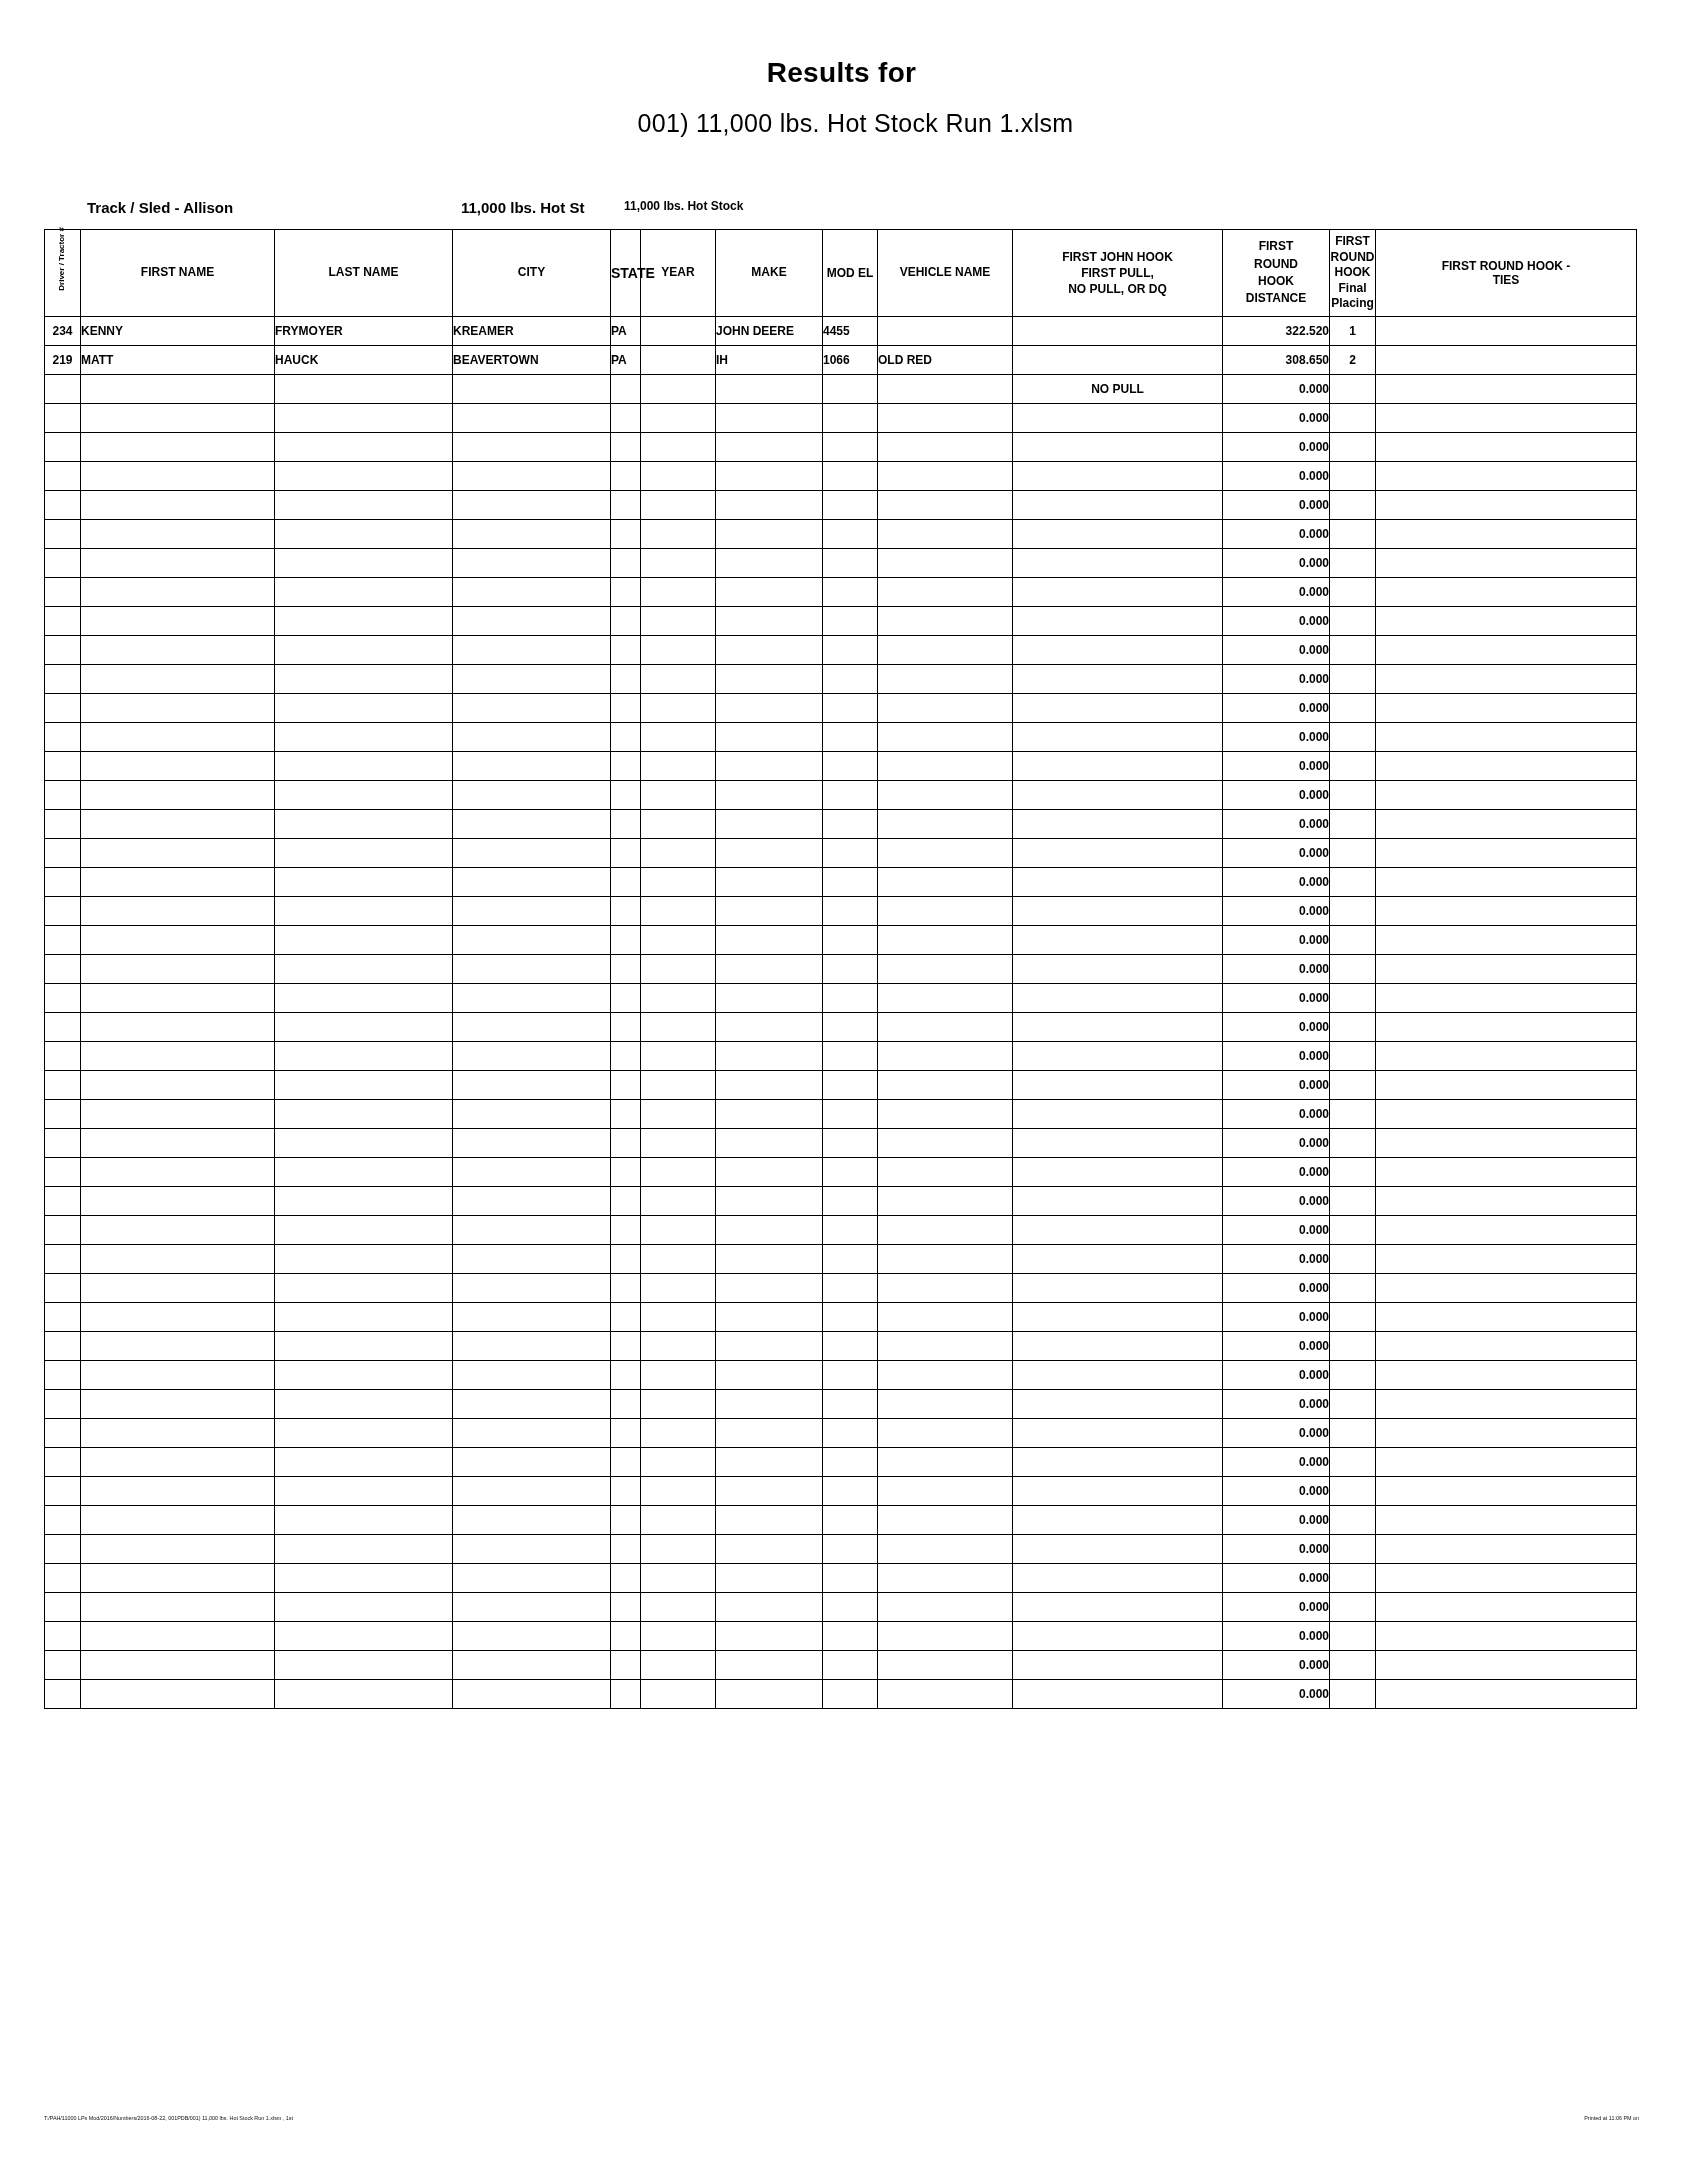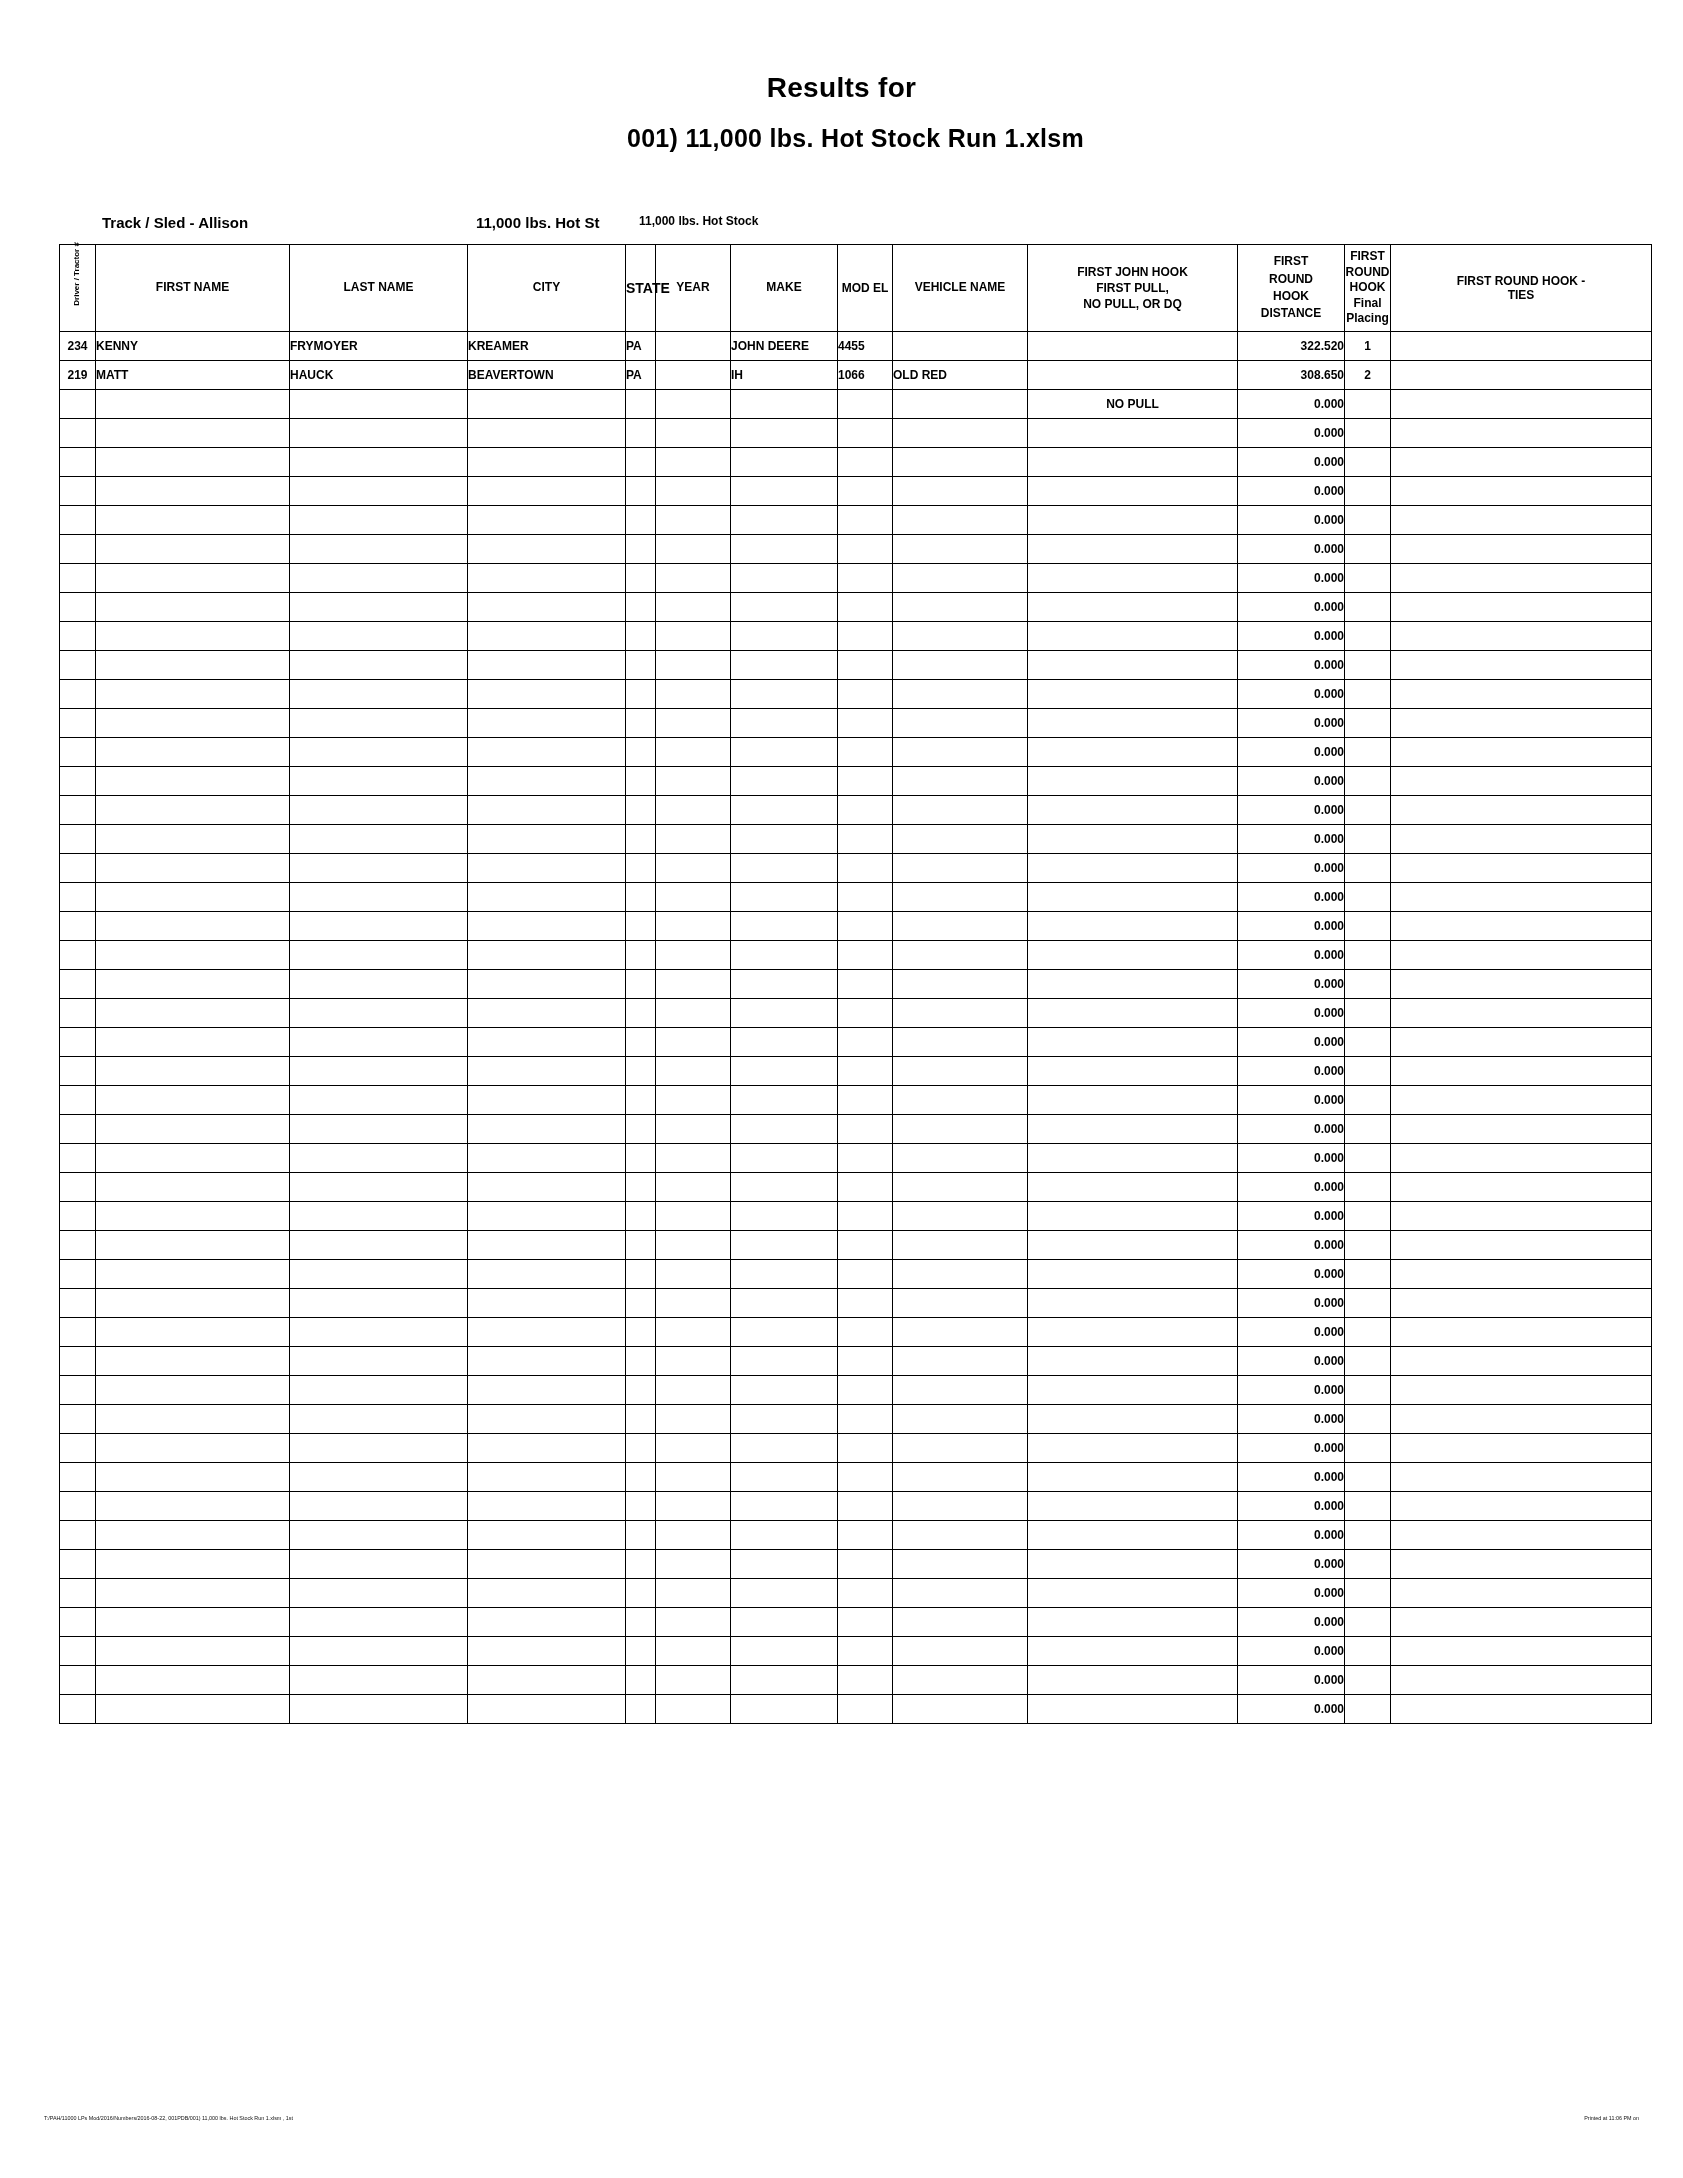--- a/index.html
+++ b/index.html
@@ -14,34 +14,34 @@
     color: #000000;
     position: relative;
     overflow: hidden;
   }
   .page {
     position: absolute;
     left: 0; top: 0;
     width: 1683px;
     height: 2178px;
     box-sizing: border-box;
-    padding: 15px;
+    padding: 0;
   }
   .title-block {
     text-align: center;
     margin-top: 57px;
   }
   .title-line1 {
     font-size: 28px;
     font-weight: bold;
     letter-spacing: 0.3px;
   }
   .title-line2 {
     font-size: 25px;
-    font-weight: bold;
+    font-weight: normal;
     margin-top: 20px;
     letter-spacing: 0.3px;
     margin-left: 28px;
   }
   .sub-header {
     position: relative;
     margin-top: 61px;
     height: 22px;
     padding-left: 44px;
   }

